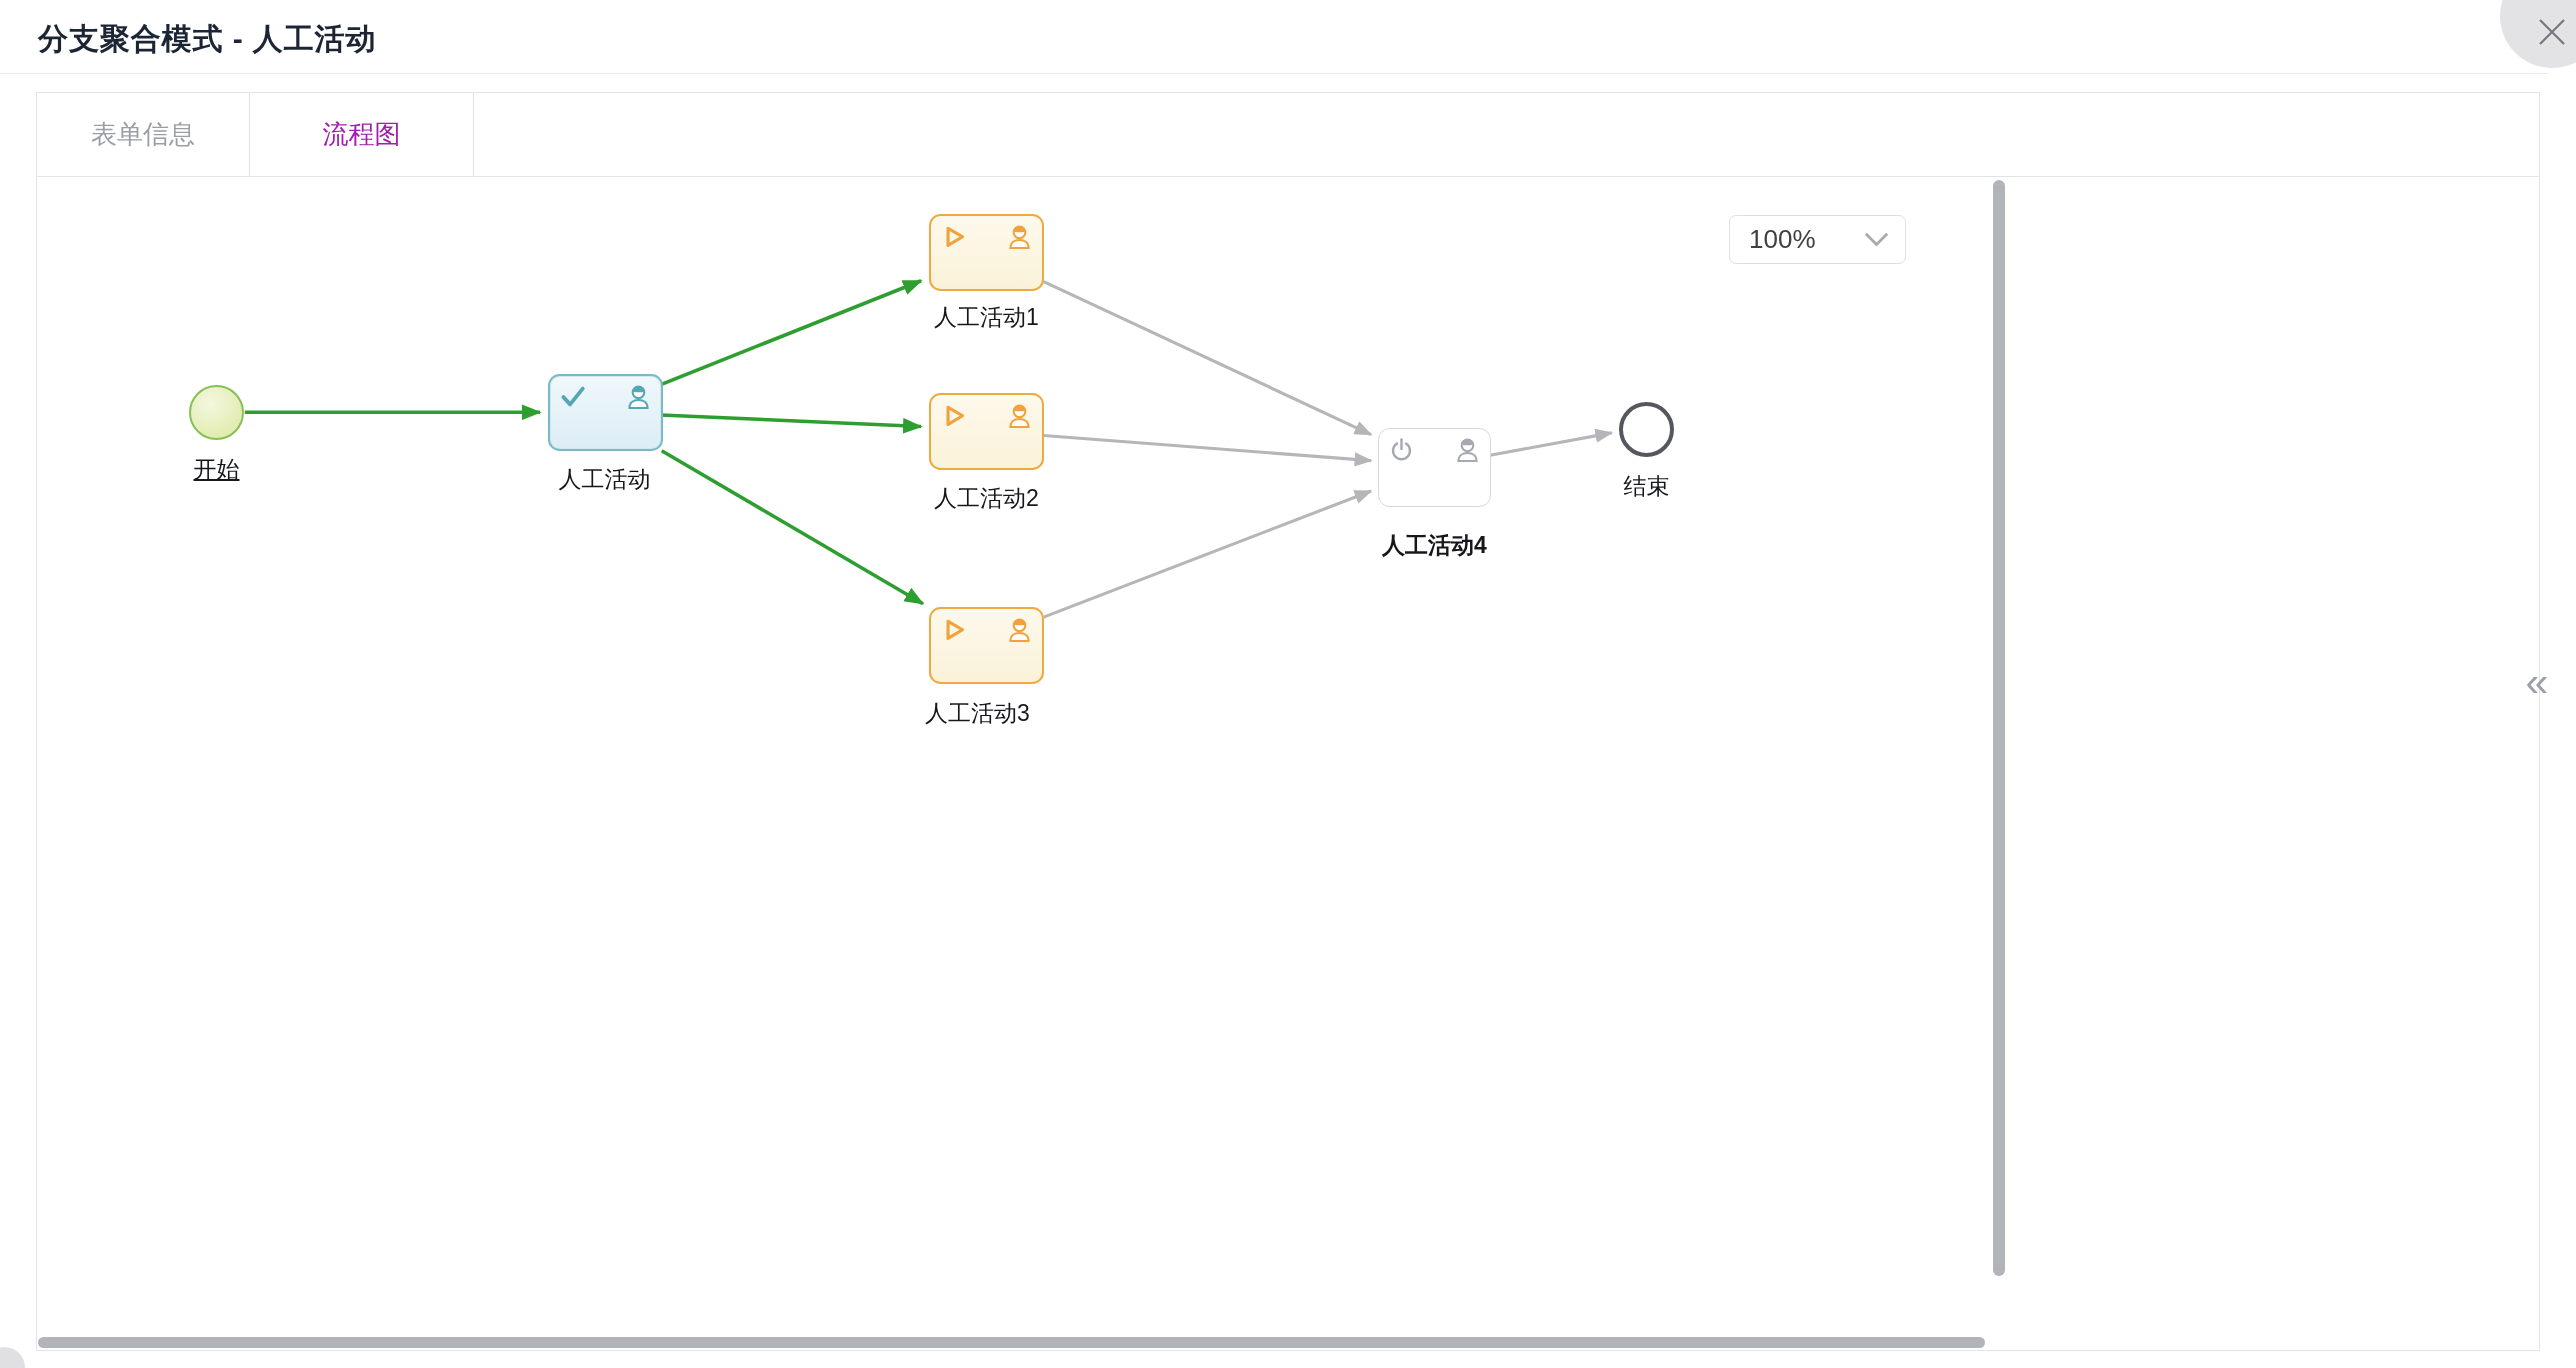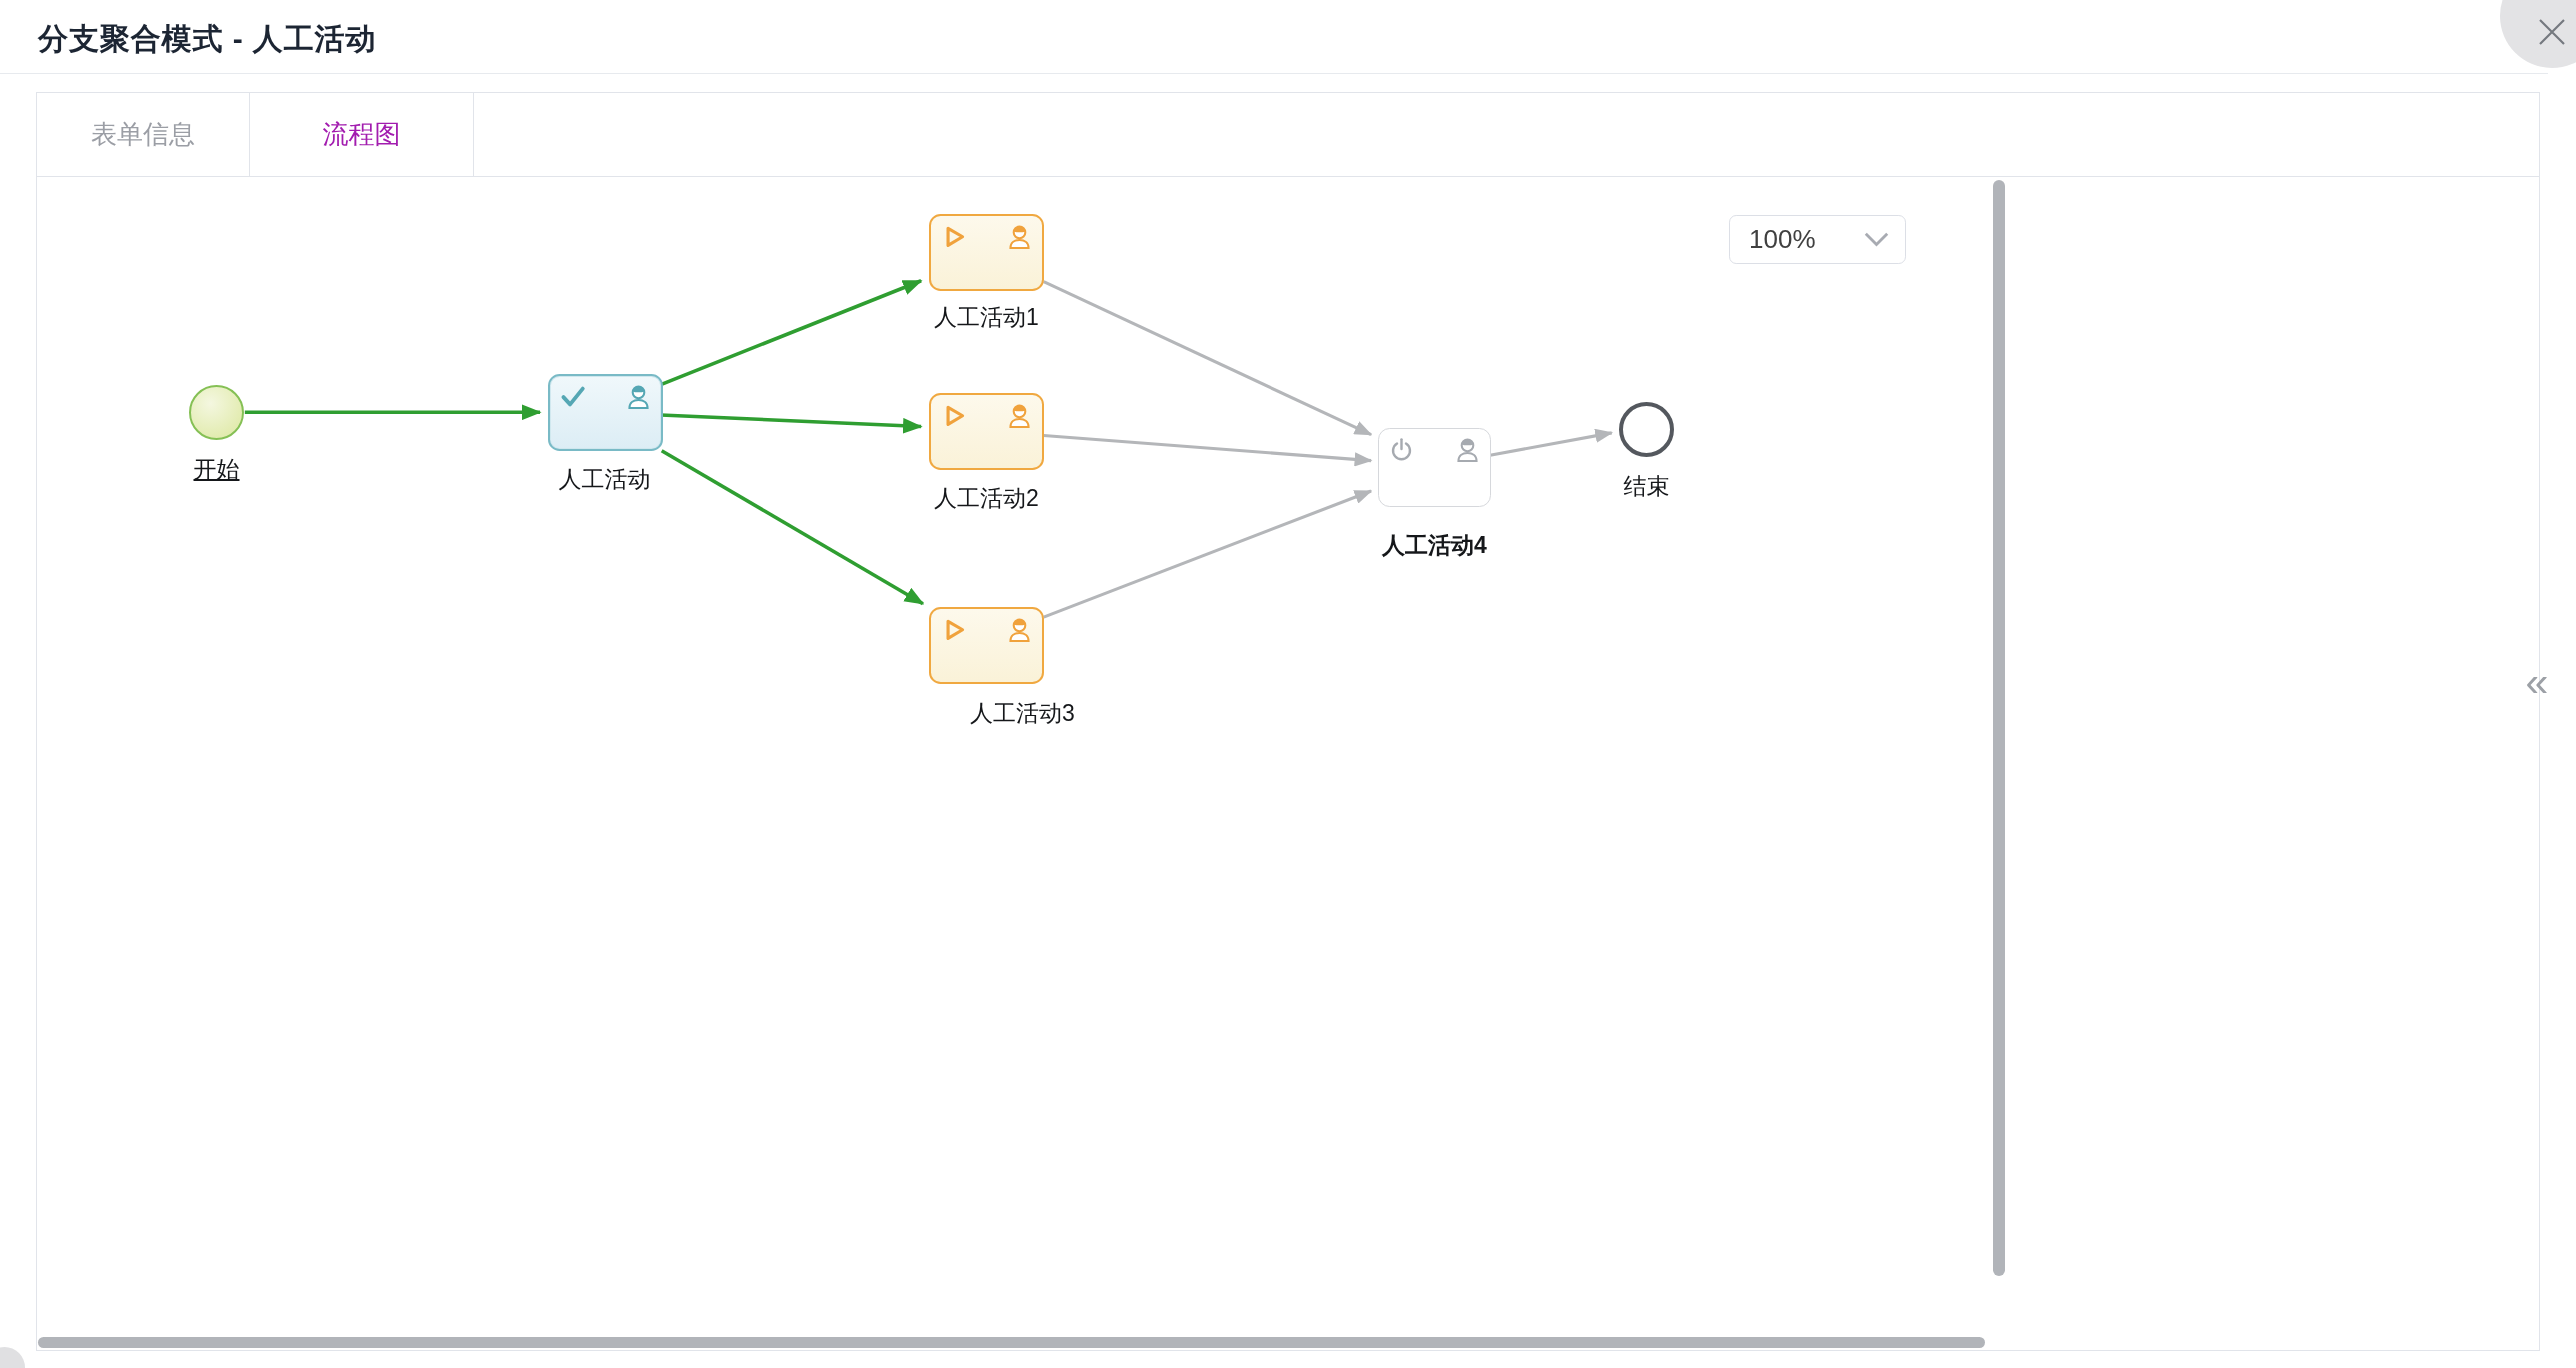--- a/index.html
+++ b/index.html
@@ -149,21 +149,21 @@
         </svg>
       </span>
       <span class="nicon tr c-orange">
         <svg width="29" height="29" viewBox="0 0 24 24">
           <path d="M4.5 21.5 c0-4.2 3.2-6.6 7.5-6.6 s7.5 2.4 7.5 6.6 z" fill="#fff" stroke="currentColor" stroke-width="1.7"></path>
           <circle cx="12" cy="8.6" r="4.8" fill="#fff" stroke="currentColor" stroke-width="1.7"></circle>
           <path d="M7.3 7.6 a4.8 4.8 0 0 1 9.4 0 c-1.2 1.3-8.2 1.3-9.4 0 z" fill="currentColor"></path>
         </svg>
       </span>
     </div>
-    <div class="node-label" style="left:887px;top:521px;">人工活动3</div>
+    <div class="node-label" style="left:842px;top:521px;">人工活动3</div>
 
     <div class="node task task-future" style="left:1341px;top:251px;width:113px;height:79px;">
       <span class="nicon tl c-gray">
         <svg width="29" height="29" viewBox="0 0 24 24">
           <path d="M8.3 7.1 a7 7 0 1 0 7.4 0" fill="none" stroke="currentColor" stroke-width="2" stroke-linecap="round"></path>
           <path d="M12 3.6 V11.6" fill="none" stroke="currentColor" stroke-width="2" stroke-linecap="round"></path>
         </svg>
       </span>
       <span class="nicon tr c-gray">
         <svg width="29" height="29" viewBox="0 0 24 24">

